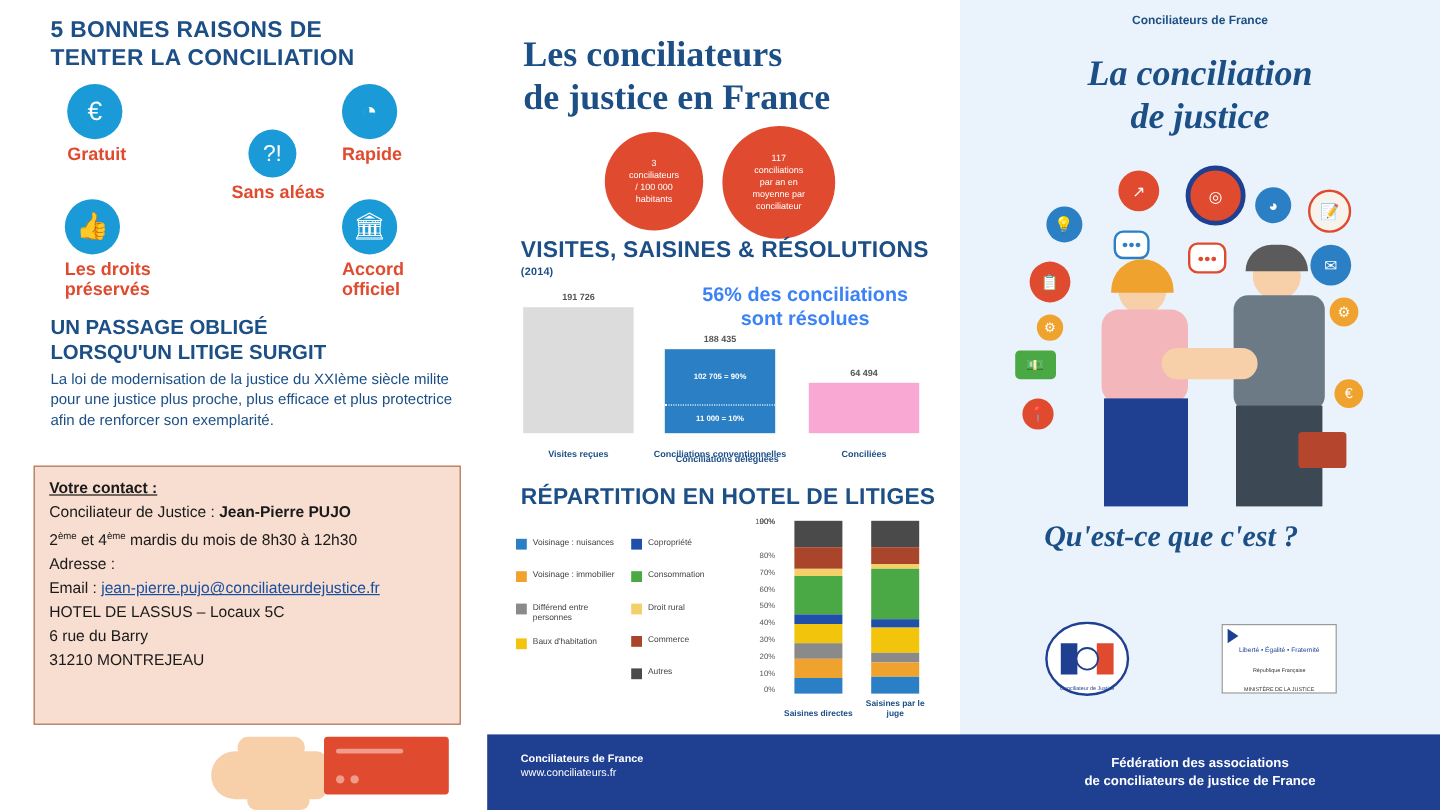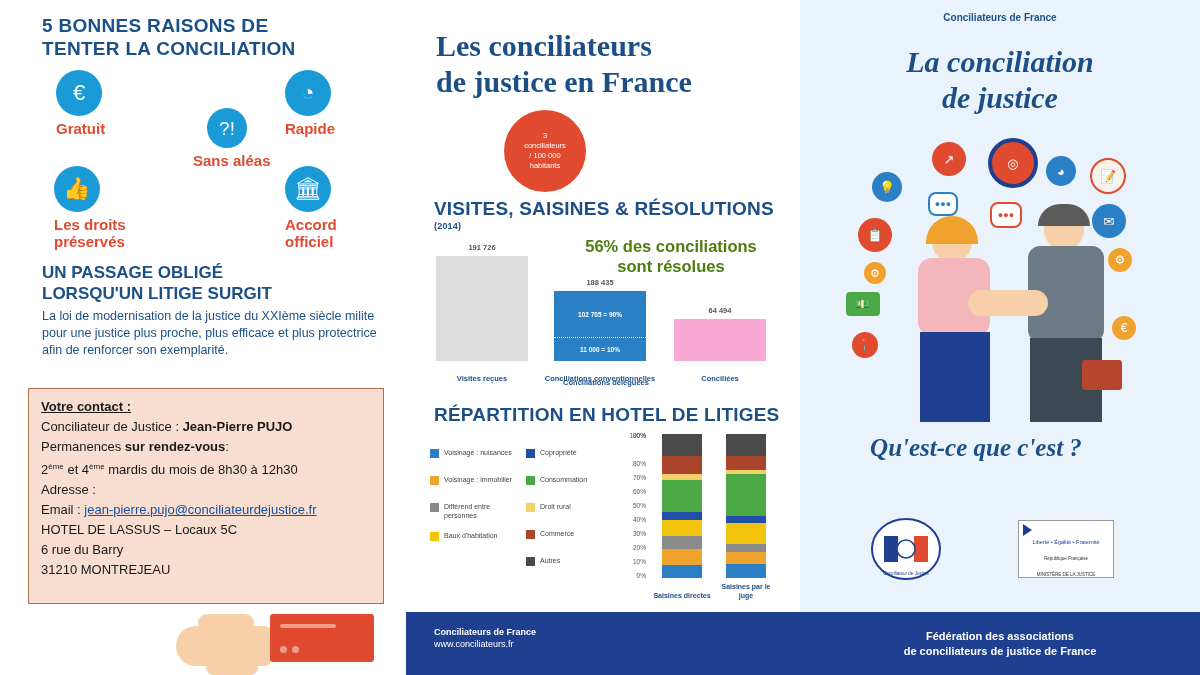--- a/index.html
+++ b/index.html
@@ -87,21 +87,21 @@
 
   .sec-title{
     position:absolute;color:#1c4f86;font-size:19px;font-weight:bold;letter-spacing:.2px;
   }
   .sec-title .yr{display:block;font-size:9px;font-weight:bold;margin-top:1px;}
   .st-1{left:28px;top:198px;}
   .st-2{left:28px;top:404px;}
 
   .callout{
     position:absolute;left:150px;top:236px;width:230px;
-    color:#4d7c0f;font-size:16.5px;font-weight:bold;line-height:20px;text-align:center;
+    color:#3b82f6;font-size:16.5px;font-weight:bold;line-height:20px;text-align:center;
   }
 
   
   .chart1{position:absolute;left:24px;top:240px;width:352px;height:145px;}
   .bar{position:absolute;bottom:24px;}
   .bar .cap{position:absolute;left:0;right:0;top:-13px;text-align:center;font-size:7.5px;color:#555;font-weight:bold;}
   .bar .xlab{position:absolute;left:-14px;right:-14px;bottom:-22px;text-align:center;font-size:7.5px;color:#1c4f86;font-weight:bold;line-height:9px;}
   .b1{left:6px;width:92px;height:105px;background:#dcdcdc;}
   .b2{left:124px;width:92px;height:70px;background:#2b7fc4;}
   .b3{left:244px;width:92px;height:42px;background:#f9a8d4;}
@@ -196,23 +196,20 @@
     <div class="lp-sub" style="white-space:pre-line">UN PASSAGE OBLIGÉ
 LORSQU'UN LITIGE SURGIT</div>
     <div class="lp-body">La loi de modernisation de la justice du XXIème siècle milite pour une justice plus proche, plus efficace et plus protectrice afin de renforcer son exemplarité.</div>
 
     <div class="contact-box">
       <div class="u">Votre contact :</div>
       <div>
         <span>Conciliateur de Justice : </span><b>Jean-Pierre PUJO</b>
       </div>
       <div>
-        <span>Permanences </span><b>sur rendez-vous</b><span>:</span>
-      </div>
-      <div>
         <span>2</span><sup>ème</sup><span> et 4</span><sup>ème</sup><span> mardis du mois de 8h30 à 12h30</span>
       </div>
       <div>Adresse :</div>
       <div>
         <span>Email : </span><a href="#">jean-pierre.pujo@conciliateurdejustice.fr</a>
       </div>
       <div>HOTEL DE LASSUS – Locaux 5C</div>
       <div>6 rue du Barry</div>
       <div>31210 MONTREJEAU</div>
     </div>
@@ -230,20 +227,25 @@
   </div>
 
   <div class="panel panel-mid">
     <div class="mid-title" style="white-space:pre-line">Les conciliateurs
 de justice en France</div>
 
     <div class="bubble bubble-1" style="white-space:pre-line">3
 conciliateurs
 / 100 000
 habitants</div>
+    <div class="bubble bubble-2" style="white-space:pre-line">117
+conciliations
+par an en
+moyenne par
+conciliateur</div>
 
     <div class="sec-title st-1">
       <span>VISITES, SAISINES &amp; RÉSOLUTIONS</span>
       <span class="yr">(2014)</span>
     </div>
 
     <div class="callout" style="white-space:pre-line">56% des conciliations
 sont résolues</div>
 
     <div class="chart1">

